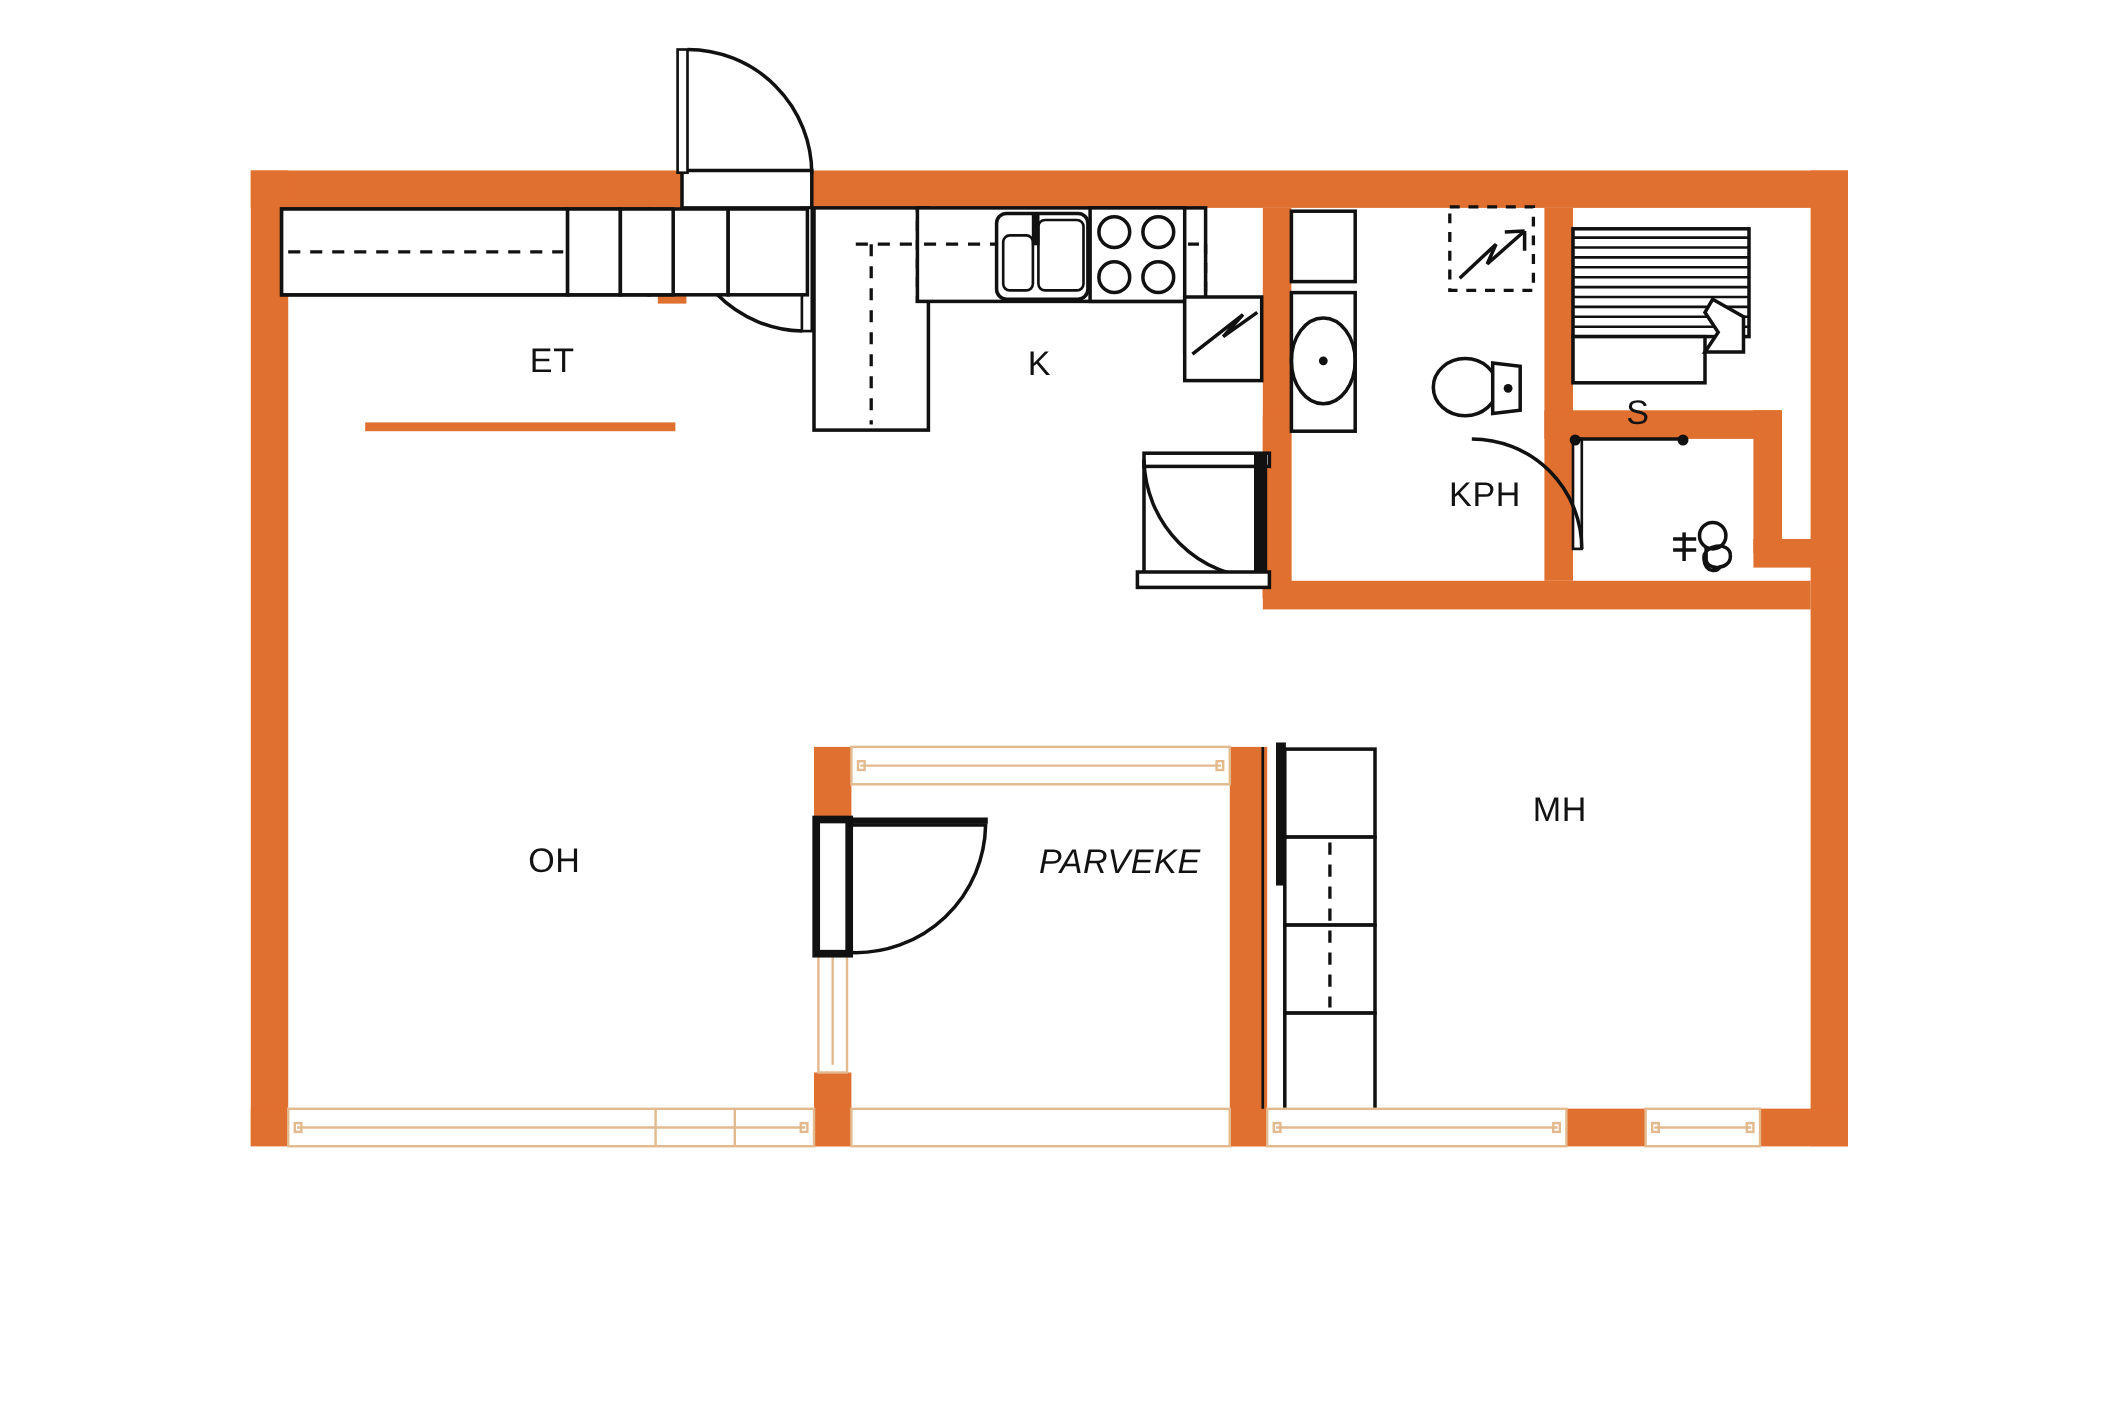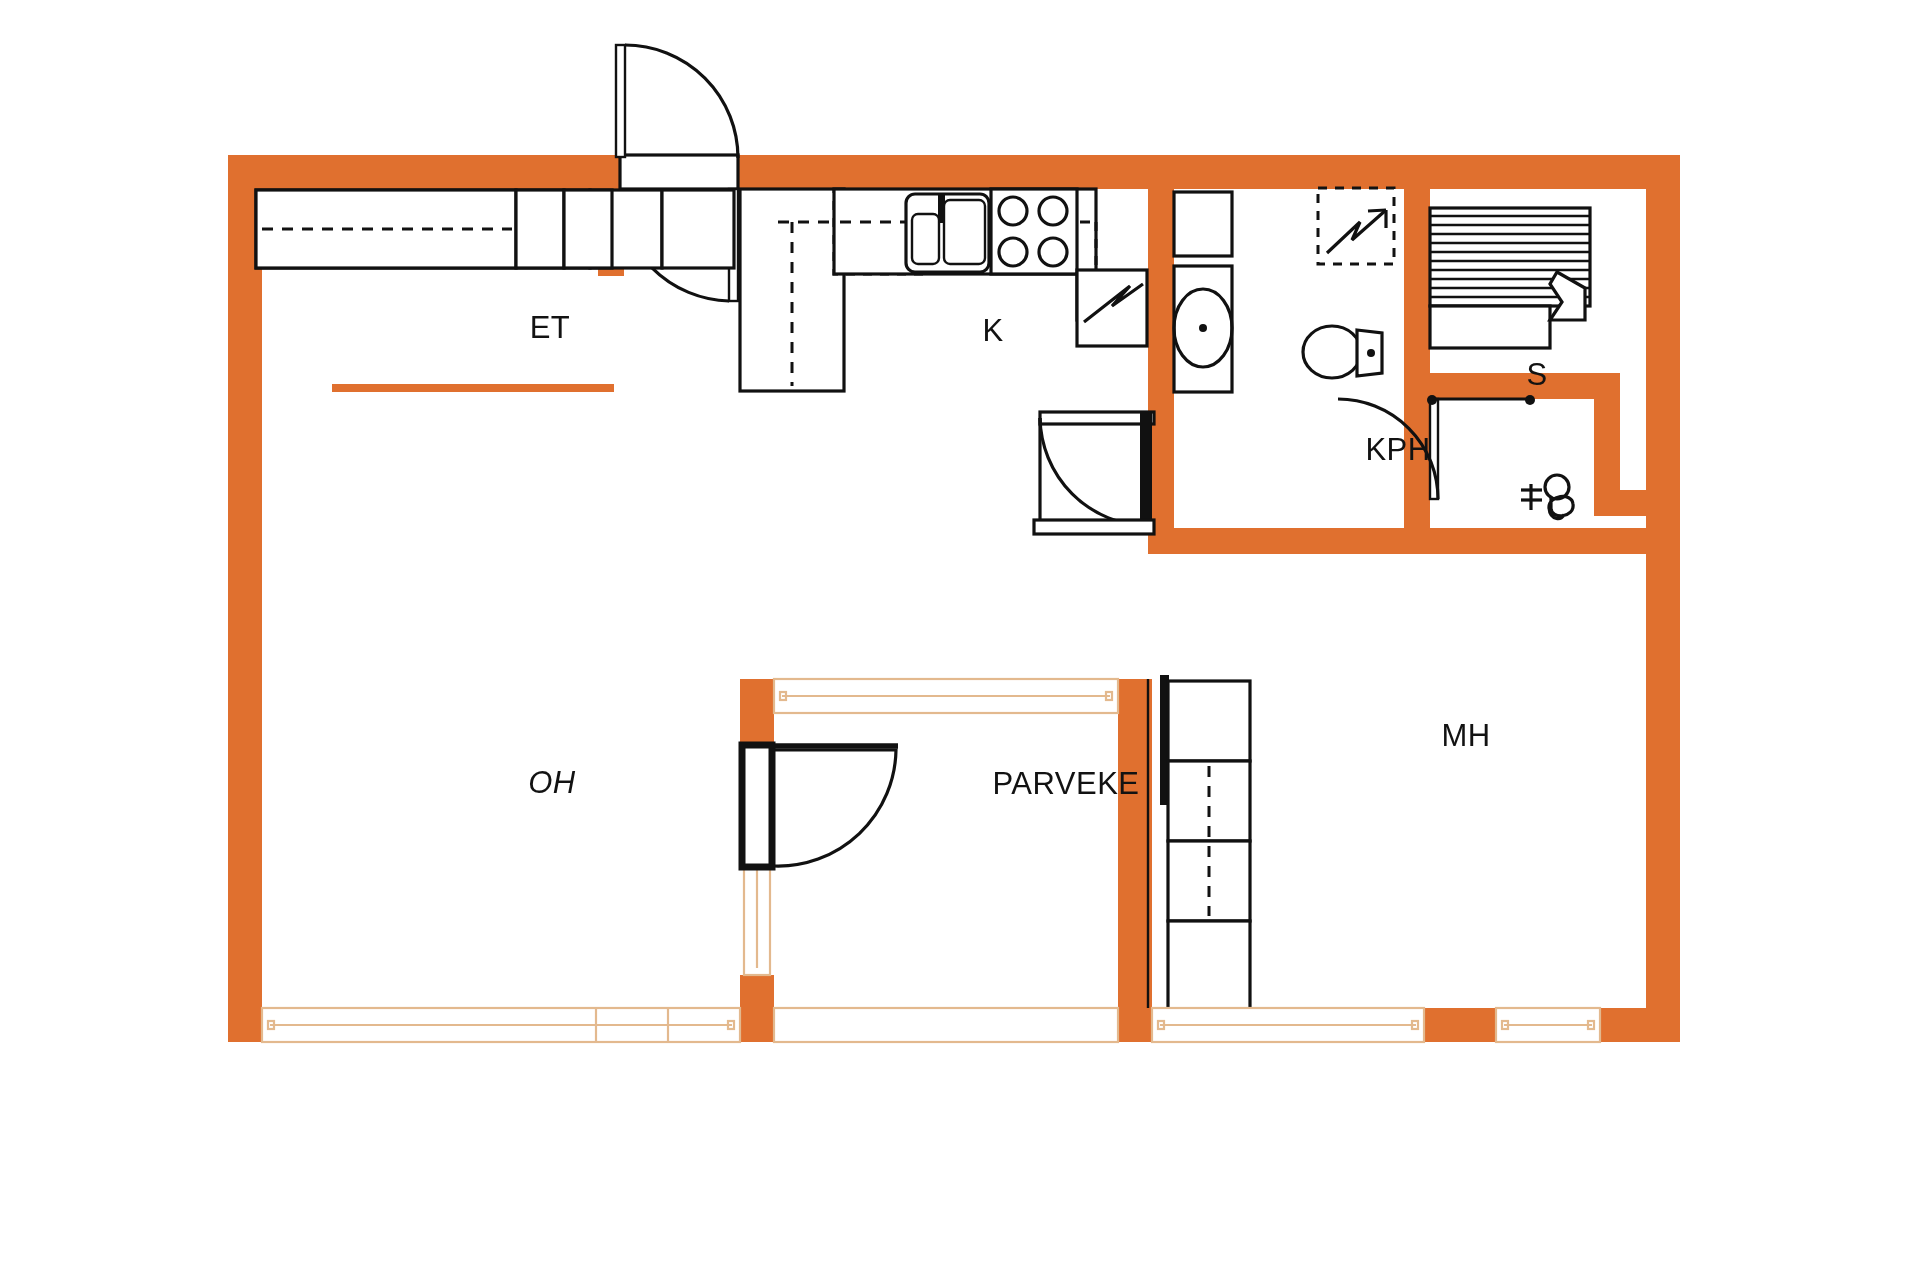--- a/index.html
+++ b/index.html
@@ -30,21 +30,21 @@
   .room-label {
     position: absolute;
     font-family: "Liberation Sans", sans-serif;
     color: #121212;
     font-weight: 400;
     letter-spacing: 0.5px;
     white-space: nowrap;
     transform: translate(-50%, -50%);
     user-select: none;
   }
-  .rl-big { font-size: 31px; margin-left: 48px; }
+  .rl-big { font-size: 31px; }
 
   #footer {
     position: absolute;
     left: 0;
     top: 1055px;
     width: 1920px;
     height: 225px;
   }
 </style>
 </head>
@@ -270,22 +270,22 @@
 
     <g>
       <line class="lnt" x1="1148" y1="679" x2="1148" y2="1008" stroke="#111111" stroke-width="0"></line>
     </g>
   </svg>
 
   <div class="room-label rl-big" style="left:502px; top:328px;">ET</div>
   <div class="room-label rl-big" style="left:945px; top:331px;">K</div>
   <div class="room-label rl-big" style="left:1350px; top:450px;">KPH</div>
   <div class="room-label rl-big" style="left:1489px; top:375px;">S</div>
-  <div class="room-label rl-big" style="left:504px; top:783px;font-style:italic;">OH</div>
-  <div class="room-label rl-big" style="left:1018px; top:784px;">PARVEKE</div>
+  <div class="room-label rl-big" style="left:504px; top:783px;">OH</div>
+  <div class="room-label rl-big" style="left:1018px; top:784px;font-style:italic;">PARVEKE</div>
   <div class="room-label rl-big" style="left:1418px; top:736px;">MH</div>
 
   <div id="footer">
 
     
 
     
 
     
   </div>

